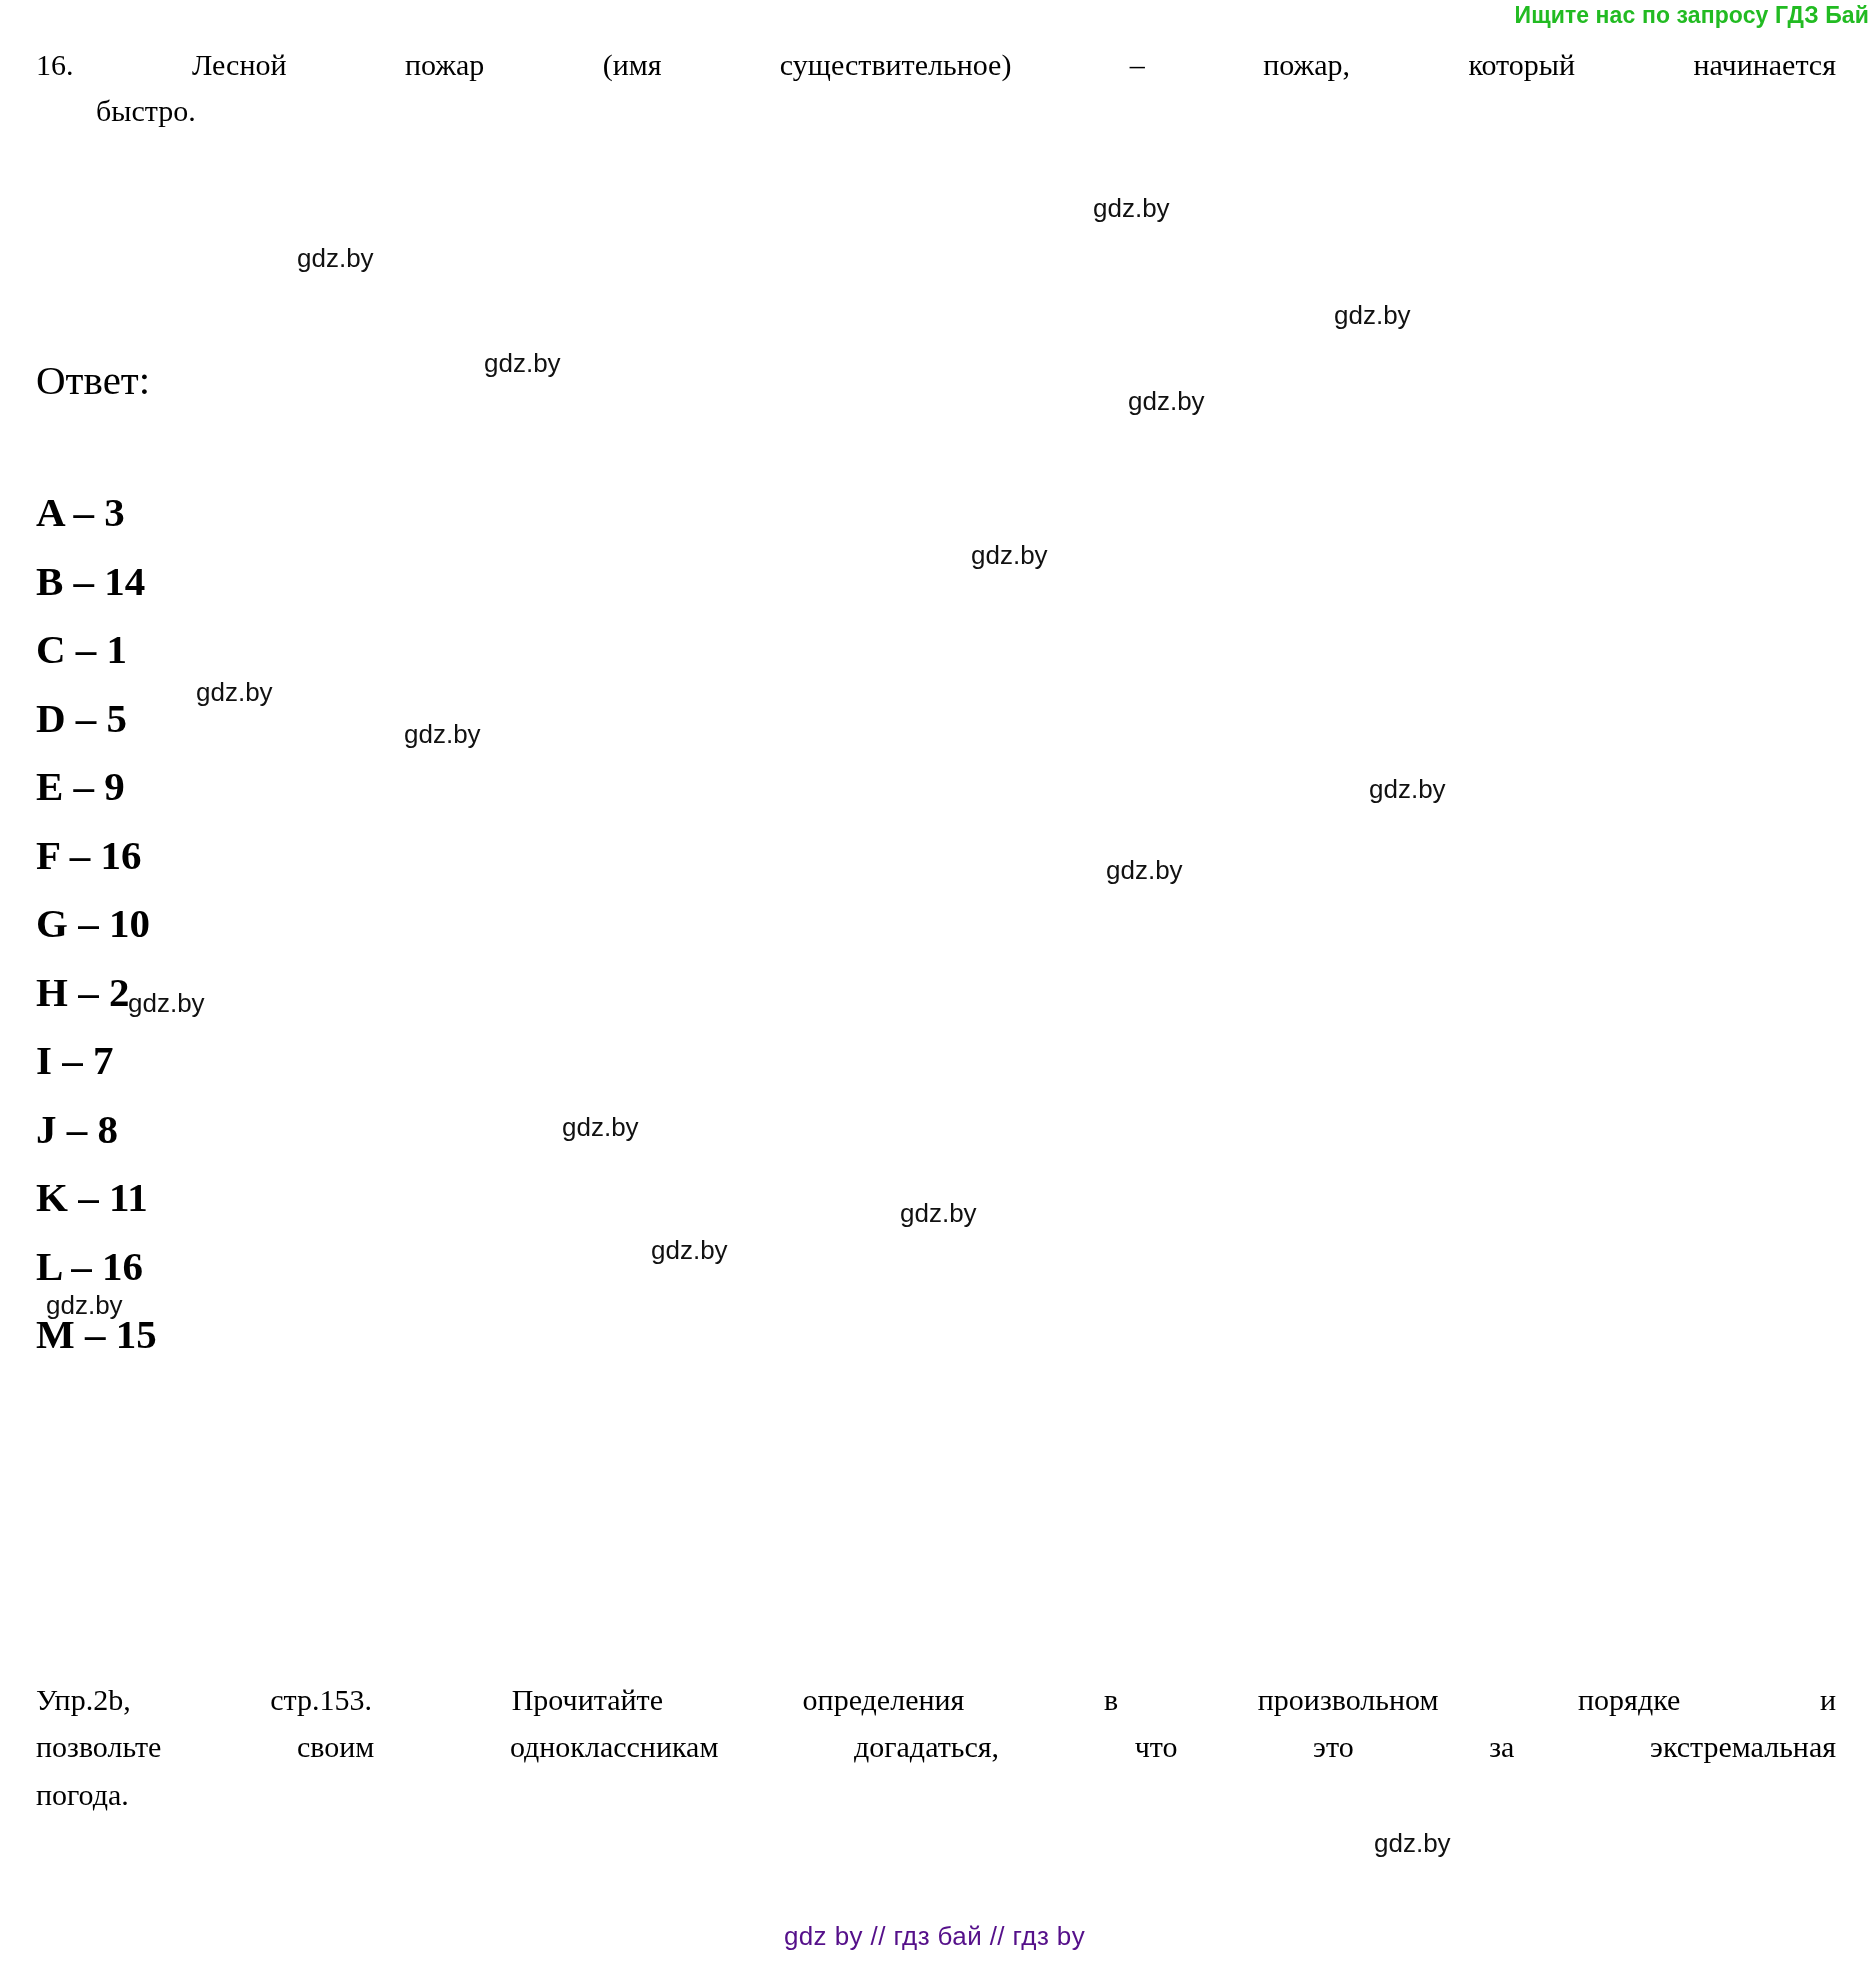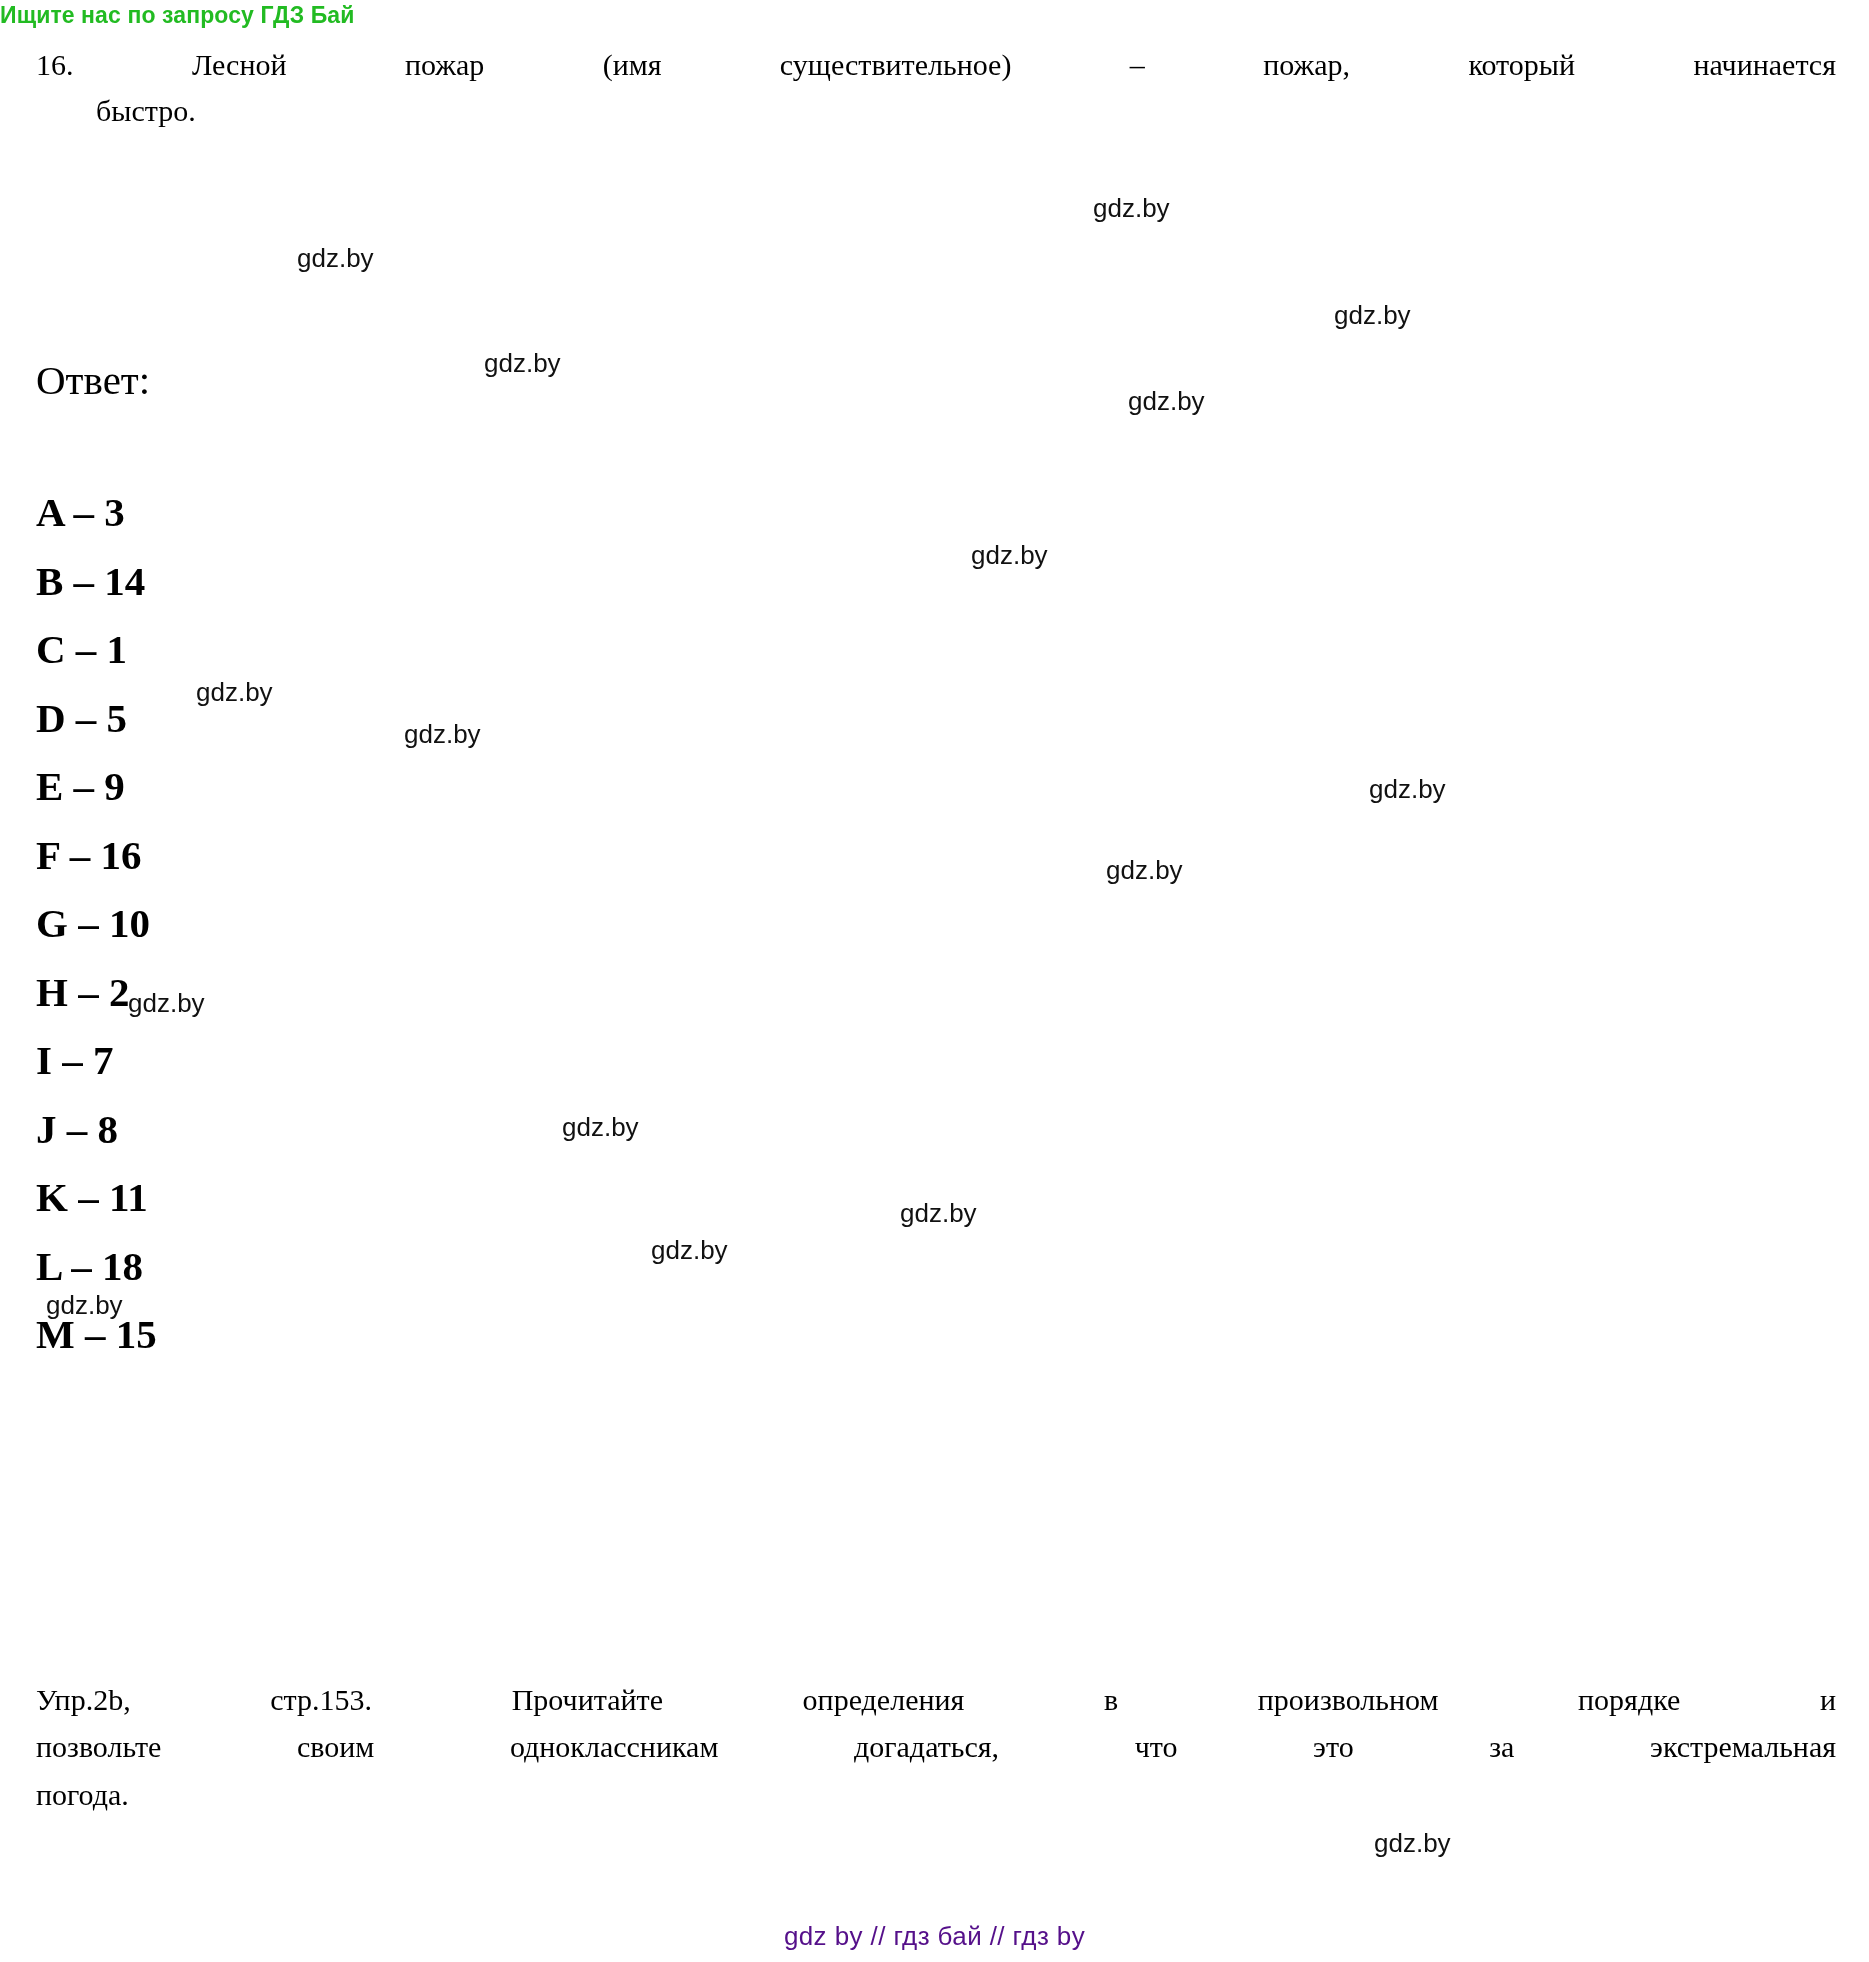--- a/index.html
+++ b/index.html
@@ -19,21 +19,21 @@
     background: #ffffff;
     overflow: hidden;
   }
 
   
   #promo-banner {
     position: absolute;
     top: 0px;
     left: 0;
     width: 100%;
-    text-align: left;
+    text-align: right;
     font-family: "Liberation Sans", sans-serif;
     font-weight: bold;
     font-size: 23px;
     color: #22bb22;
     letter-spacing: 0.1px;
     line-height: 30px;
   }
 
   
   .body-text {
@@ -152,21 +152,21 @@
     <li>B – 14</li>
     <li>C – 1</li>
     <li>D – 5</li>
     <li>E – 9</li>
     <li>F – 16</li>
     <li>G – 10</li>
     <li>H – 2</li>
     <li>I – 7</li>
     <li>J – 8</li>
     <li>K – 11</li>
-    <li>L – 18</li>
+    <li>L – 16</li>
     <li>M – 15</li>
   </ul>
 
   <div class="body-text" id="exercise-2b">
     <span class="jline">Упр.2b, стр.153. Прочитайте определения в произвольном порядке и</span>
     <span class="jline">позвольте своим одноклассникам догадаться, что это за экстремальная</span>
     <span class="lastline">погода.</span>
   </div>
 
   <div id="site-footer" style="color: rgb(85, 16, 138);">gdz by  //  гдз бай  //  гдз by</div>

